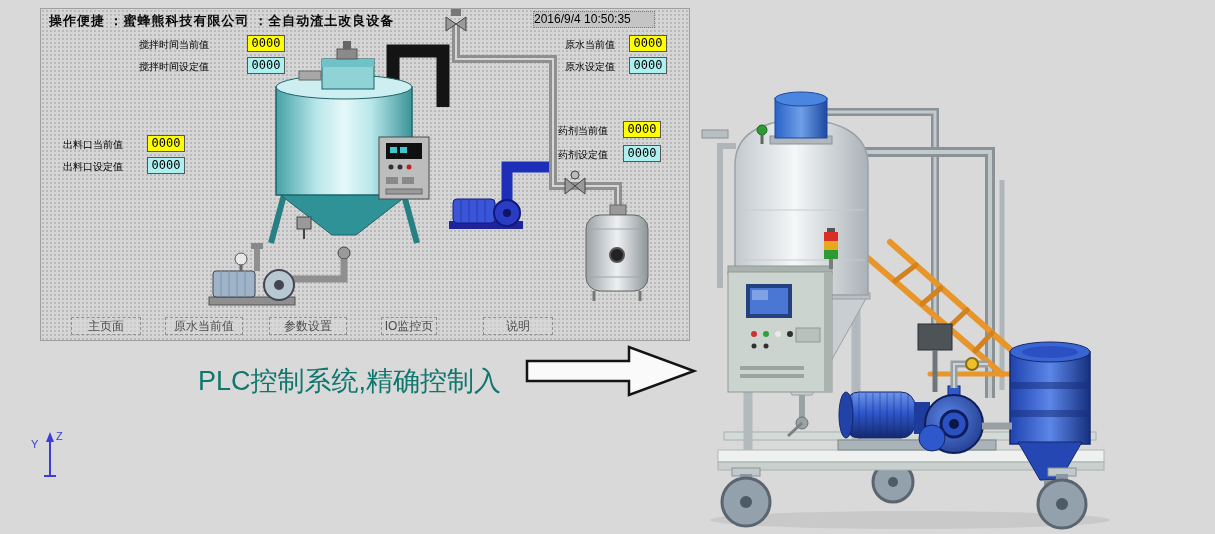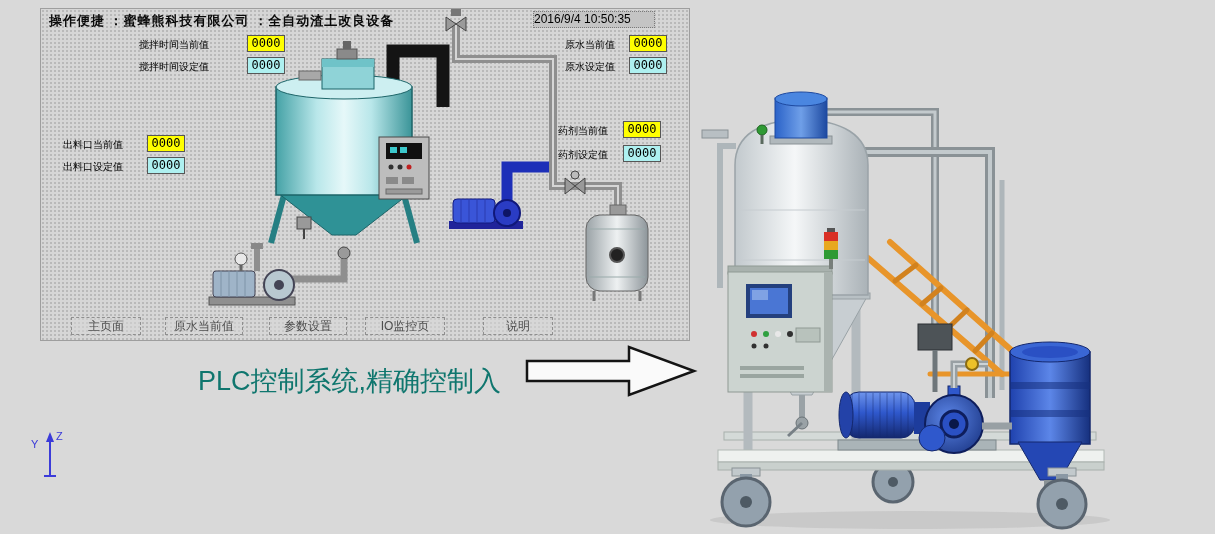--- a/index.html
+++ b/index.html
@@ -151,21 +151,21 @@
     <div class="val set" style="left:582px;top:136px">0000</div>
 
     <div class="lbl" style="left:22px;top:128px">出料口当前值</div>
     <div class="val cur" style="left:106px;top:126px">0000</div>
     <div class="lbl" style="left:22px;top:150px">出料口设定值</div>
     <div class="val set" style="left:106px;top:148px">0000</div>
 
     <div class="navbtn" style="left:30px;width:70px">主页面</div>
     <div class="navbtn" style="left:124px;width:78px">原水当前值</div>
     <div class="navbtn" style="left:228px;width:78px">参数设置</div>
-    <div class="navbtn" style="left:324px;width:80px">IO监控页</div>
+    <div class="navbtn" style="left:340px;width:56px">IO监控页</div>
     <div class="navbtn" style="left:442px;width:70px">说明</div>
   </div>
 
   <div id="caption">
     <div>PLC控制系统,精确控制入</div>
   </div>
 
   <svg id="arrow" width="175" height="55" viewBox="0 0 175 55">
     <path d="M3,17 H105 V3 L170,27 L105,51 V37 H3 Z" fill="#fafafa" stroke="#141414" stroke-width="2.5"></path>
   </svg>

